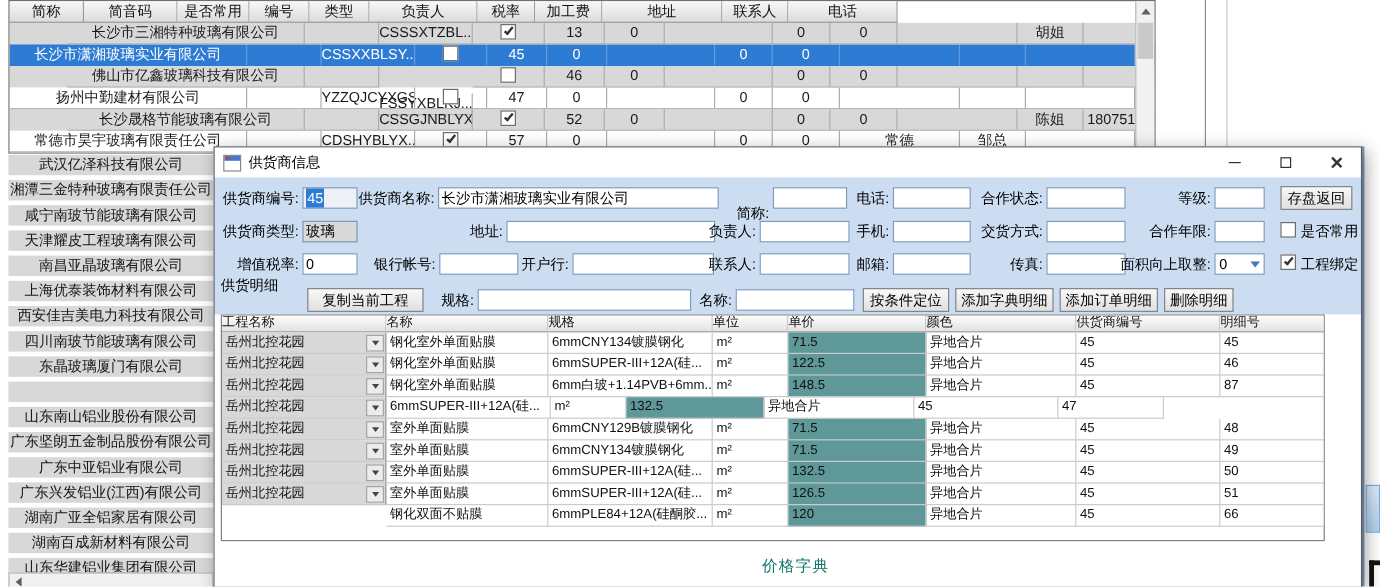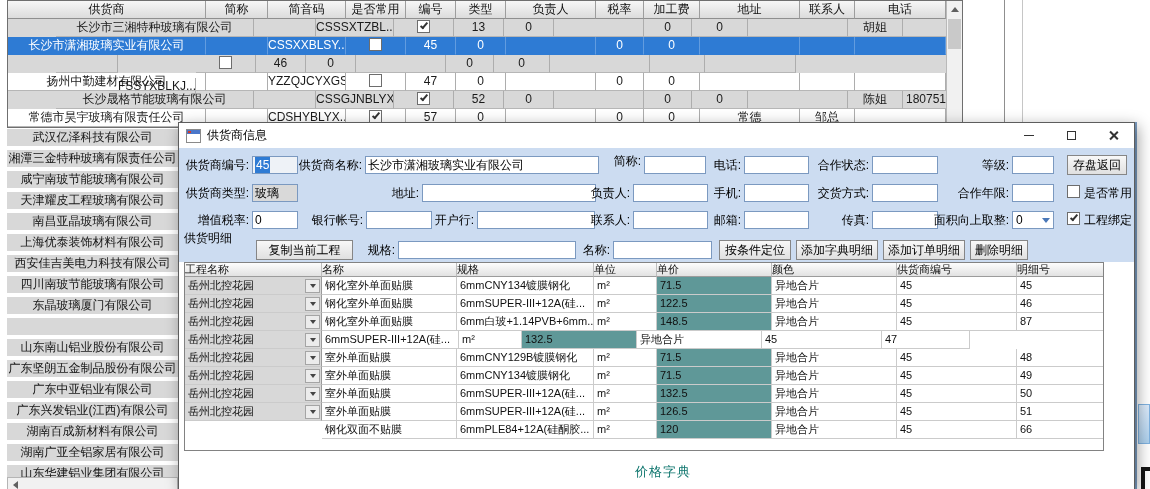--- a/index.html
+++ b/index.html
@@ -109,21 +109,20 @@
 
   .footer-red { position:absolute; left:456px; top:315px; font-size:13px; color:#0f766e; letter-spacing:1px; }
 </style>
 </head>
 <body>
 
 <div class="screen">
 
   <div class="main-grid">
     <div class="g-header">
-        <div class="g-hcell" style="width: 198px;">供货商</div>
         <div class="g-hcell" style="width: 62px;">简称</div>
         <div class="g-hcell" style="width: 78px;">简音码</div>
         <div class="g-hcell" style="width: 60px;">是否常用</div>
         <div class="g-hcell" style="width: 50px;">编号</div>
         <div class="g-hcell" style="width: 50px;">类型</div>
         <div class="g-hcell" style="width: 90px;">负责人</div>
         <div class="g-hcell" style="width: 48px;">税率</div>
         <div class="g-hcell" style="width: 56px;">加工费</div>
         <div class="g-hcell" style="width: 100px;">地址</div>
         <div class="g-hcell" style="width: 55px;">联系人</div>
@@ -154,20 +153,21 @@
           <div class="g-cell" style="width: 50px;">45</div>
           <div class="g-cell" style="width: 50px;">0</div>
           <div class="g-cell" style="width: 90px;"></div>
           <div class="g-cell" style="width: 48px;">0</div>
           <div class="g-cell" style="width: 56px;">0</div>
           <div class="g-cell" style="width: 100px;"></div>
           <div class="g-cell" style="width: 55px;"></div>
           <div class="g-cell" style="width: 91px;"></div>
         </div>
         <div class="g-row alt">
+          <div class="g-cell" style="width: 198px;">佛山市亿鑫玻璃科技有限公司</div>
           <div class="g-cell" style="width: 62px;"></div>
           <div class="g-cell" style="width: 78px; margin-top: 23px;">FSSYXBLKJ...</div>
           <div class="g-cell" style="width: 60px;"><span class="cb"></span></div>
           <div class="g-cell" style="width: 50px;">46</div>
           <div class="g-cell" style="width: 50px;">0</div>
           <div class="g-cell" style="width: 90px;"></div>
           <div class="g-cell" style="width: 48px;">0</div>
           <div class="g-cell" style="width: 56px;">0</div>
           <div class="g-cell" style="width: 100px;"></div>
           <div class="g-cell" style="width: 55px;"></div>
@@ -237,22 +237,22 @@
       <div class="lrow">南昌亚晶玻璃有限公司</div>
       <div class="lrow">上海优泰装饰材料有限公司</div>
       <div class="lrow">西安佳吉美电力科技有限公司</div>
       <div class="lrow">四川南玻节能玻璃有限公司</div>
       <div class="lrow">东晶玻璃厦门有限公司</div>
       <div class="lrow"></div>
       <div class="lrow">山东南山铝业股份有限公司</div>
       <div class="lrow">广东坚朗五金制品股份有限公司</div>
       <div class="lrow">广东中亚铝业有限公司</div>
       <div class="lrow">广东兴发铝业(江西)有限公司</div>
+      <div class="lrow">湖南广亚全铝家居有限公司</div>
       <div class="lrow">湖南百成新材料有限公司</div>
-      <div class="lrow">湖南广亚全铝家居有限公司</div>
       <div class="lrow">山东华建铝业集团有限公司</div>
     </div>
   <div class="hsb">
     <span class="arr-left"></span>
   </div>
 
   <div class="rstrip-line"></div>
   <div class="rstrip-box"></div>
   <div class="br-glyph-h"></div>
   <div class="br-glyph-v"></div>
@@ -271,21 +271,21 @@
           <span class="xgl"></span>
         </span>
     </div>
 
     <div class="dlg-body">
 
       <span class="flbl" style="left:0;width:70px;top:8px">供货商编号:</span>
       <div class="finp" style="left:73px;width:46px;top:8px;background:#eef2f7"><span class="seltext">45</span></div>
       <span class="flbl" style="left:113px;width:70px;top:8px">供货商名称:</span>
       <input class="finp" style="left: 186px; width: 234px; top: 8px;" value="长沙市潇湘玻璃实业有限公司">
-      <span class="flbl" style="left:398px;width:64px;top:4px">简称:</span>
+      <span class="flbl" style="left:398px;width:64px;top:21px">简称:</span>
       <input class="finp" style="left: 465px; width: 62px; top: 8px;" value="">
       <span class="flbl" style="left:498px;width:64px;top:8px">电话:</span>
       <input class="finp" style="left: 565px; width: 65px; top: 8px;" value="">
       <span class="flbl" style="left:610px;width:80px;top:8px">合作状态:</span>
       <input class="finp" style="left: 693px; width: 66px; top: 8px;" value="">
       <span class="flbl" style="left:766px;width:64px;top:8px">等级:</span>
       <input class="finp" style="left: 833px; width: 42px; top: 8px;" value="">
       <button class="wbtn" style="left:888px;width:60px;top:7px">存盘返回</button>
 
       <span class="flbl" style="left:0;width:70px;top:36px">供货商类型:</span>

